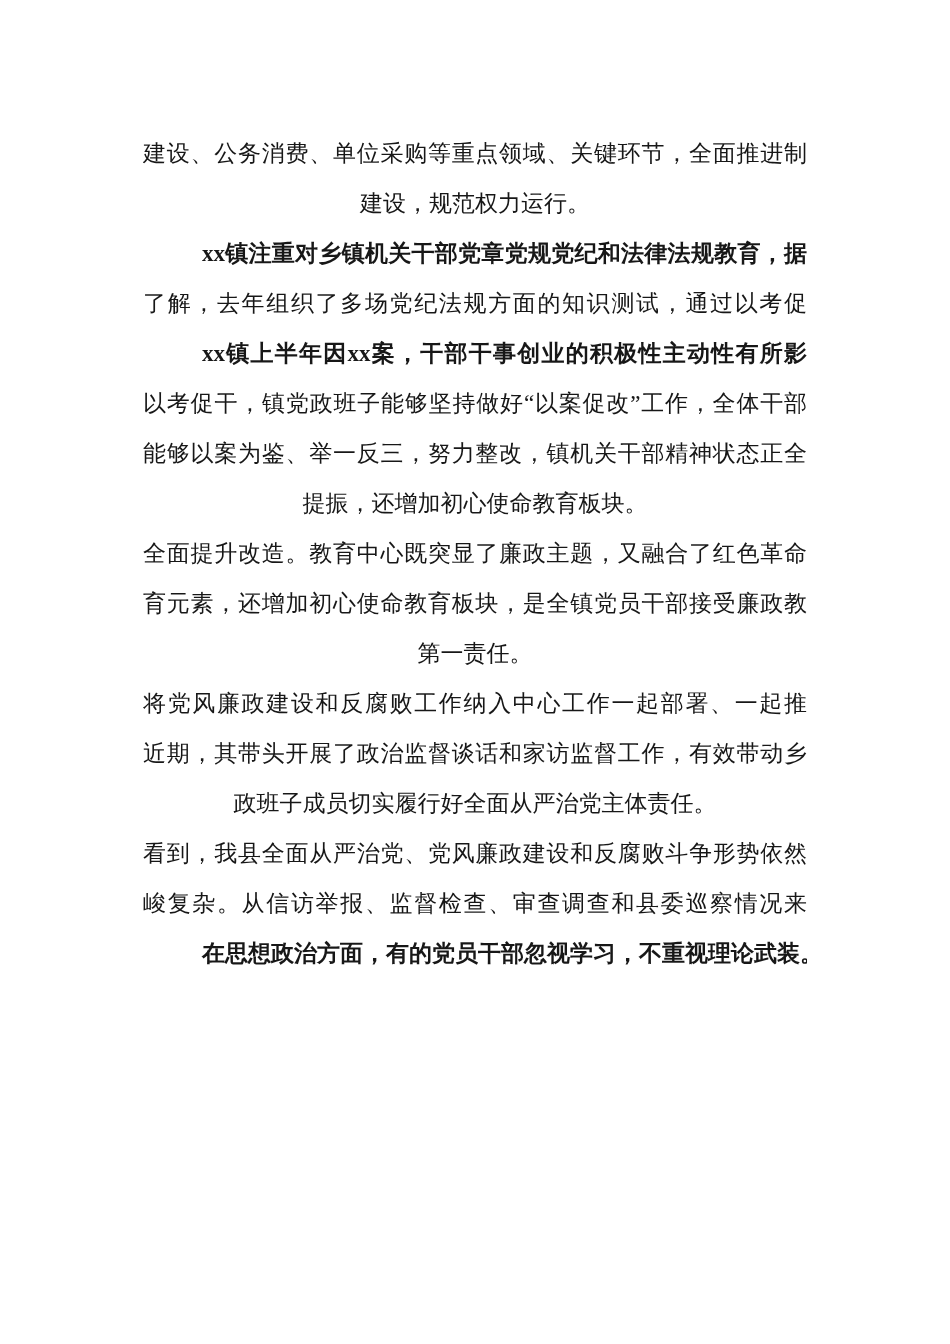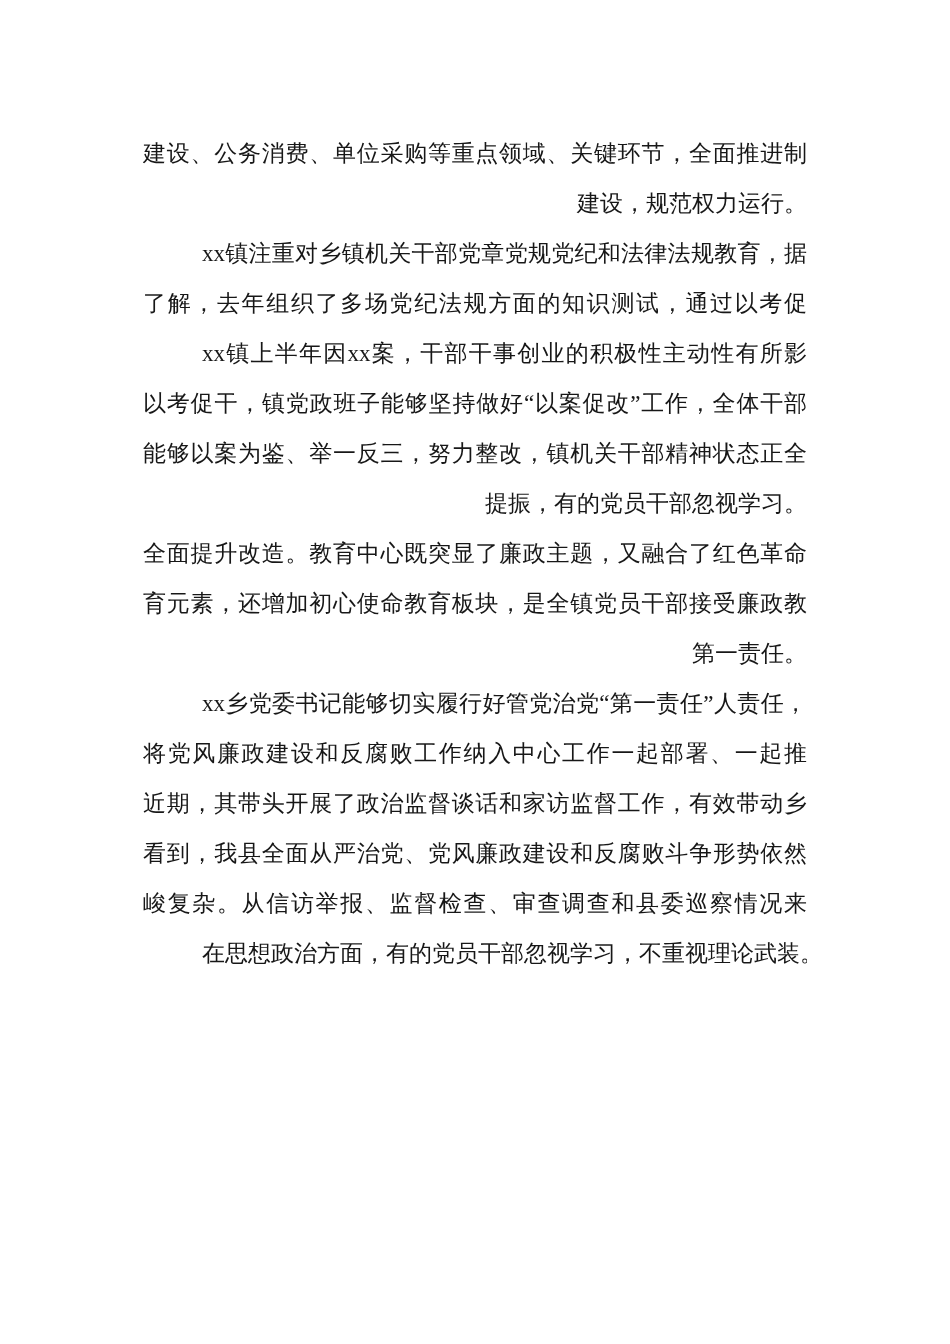--- a/index.html
+++ b/index.html
@@ -25,60 +25,61 @@
     color: #171717;
   }
   .paragraph {
     margin: 0;
     padding: 0;
   }
   .line {
     height: 50px;
     overflow: hidden;
     white-space: nowrap;
-    text-align: right;
+    text-align: center;
   }
   .line.fill {
     white-space: normal;
     text-align: justify;
     text-align-last: justify;
     text-justify: inter-character;
   }
   .line.indent {
     padding-left: 59px;
+    font-weight: bold;
   }
 </style>
 </head>
 <body>
 
 <div class="page">
   <div class="text-body" id="doc-text" style="color: rgb(23, 23, 23);">
       <div class="paragraph">
         <div class="line fill">建设、公务消费、单位采购等重点领域、关键环节，全面推进制度</div>
         <div class="line">建设，规范权力运行。</div>
       </div>
       <div class="paragraph">
         <div class="line indent fill">xx镇注重对乡镇机关干部党章党规党纪和法律法规教育，据</div>
         <div class="line fill">了解，去年组织了多场党纪法规方面的知识测试，通过以考促学、</div>
       </div>
       <div class="paragraph">
         <div class="line indent fill">xx镇上半年因xx案，干部干事创业的积极性主动性有所影响。</div>
         <div class="line fill">以考促干，镇党政班子能够坚持做好“以案促改”工作，全体干部</div>
         <div class="line fill">能够以案为鉴、举一反三，努力整改，镇机关干部精神状态正全面</div>
-        <div class="line">提振，有的党员干部忽视学习。</div>
+        <div class="line">提振，还增加初心使命教育板块。</div>
       </div>
       <div class="paragraph">
         <div class="line fill">全面提升改造。教育中心既突显了廉政主题，又融合了红色革命教</div>
         <div class="line fill">育元素，还增加初心使命教育板块，是全镇党员干部接受廉政教育</div>
         <div class="line">第一责任。</div>
       </div>
       <div class="paragraph">
-        <div class="line indent fill">xx乡党委书记能够切实履行好管党治党“第一责任”人责任，</div>
         <div class="line fill">将党风廉政建设和反腐败工作纳入中心工作一起部署、一起推动。</div>
         <div class="line fill">近期，其带头开展了政治监督谈话和家访监督工作，有效带动乡党</div>
+        <div class="line">政班子成员切实履行好全面从严治党主体责任。</div>
       </div>
       <div class="paragraph">
         <div class="line fill">看到，我县全面从严治党、党风廉政建设和反腐败斗争形势依然严</div>
         <div class="line fill">峻复杂。从信访举报、监督检查、审查调查和县委巡察情况来看，</div>
       </div>
       <div class="paragraph">
         <div class="line indent">在思想政治方面，有的党员干部忽视学习，不重视理论武装。</div>
       </div>
     </div>
 </div>

